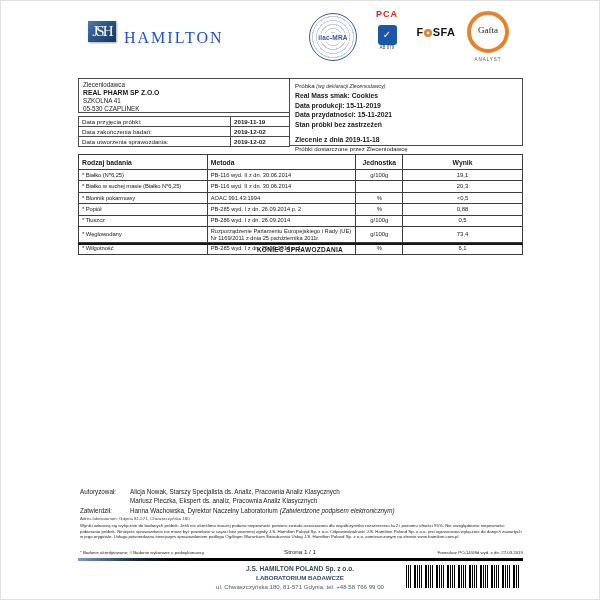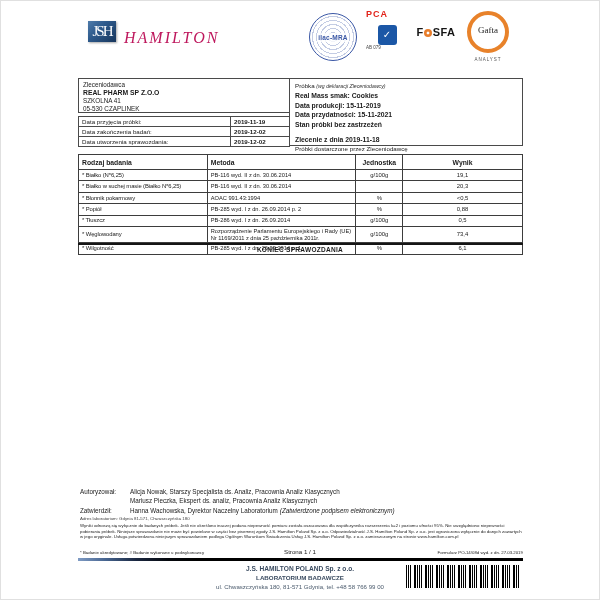--- a/index.html
+++ b/index.html
@@ -8,28 +8,28 @@
         box-shadow:inset 0 0 0 1px #e0e0e0;}
   .abs{position:absolute;}
 
   
   .jsh-box{left:88px;top:21px;width:28px;height:21px;
            background:linear-gradient(135deg,#4f7cab 0%,#2e5a8c 40%,#17365c 100%);
            color:#fff;display:flex;align-items:center;justify-content:center;
            font-family:"Liberation Serif","DejaVu Serif",serif;font-size:15px;letter-spacing:-2px;
            box-shadow:1px 1px 2px rgba(0,0,0,.35);}
   .brand{left:124px;top:29px;font-family:"Liberation Serif","DejaVu Serif",serif;
-         font-size:16px;letter-spacing:2px;color:#be185d;font-style:italic;}
+         font-size:16px;letter-spacing:2px;color:#1d4ed8;}
   .ilac{left:309px;top:13px;width:46px;height:46px;border-radius:50%;
         border:1.5px solid #3a57a5;
         background:repeating-radial-gradient(circle at 50% 50%,rgba(58,87,165,.30) 0 1px,transparent 1px 4px);
         display:flex;align-items:center;justify-content:center;}
   .ilac span{font-size:6.5px;font-weight:bold;color:#3a57a5;background:rgba(255,255,255,.8);
              padding:1px 1px;letter-spacing:.2px;}
-  .pca{left:366px;top:10px;width:42px;text-align:left;line-height:1;}
+  .pca{left:366px;top:10px;width:42px;text-align:center;line-height:1;}
   .pca .pca-name{color:#e2231a;font-weight:bold;font-size:9px;letter-spacing:1px;}
   .pca .pca-sub{height:5px;overflow:hidden;}
   .pca-box{width:19px;height:20px;margin:1px auto 1px;background:#1b57a6;border-radius:3px;
            color:#fff;display:flex;align-items:center;justify-content:center;font-size:10px;}
   .pca .pca-code{font-size:4.5px;color:#444;}
   .fosfa{left:410px;top:27px;width:52px;text-align:center;line-height:1;}
   .fosfa-name{font-size:11px;font-weight:800;color:#151515;letter-spacing:.5px;display:flex;align-items:center;justify-content:center;}
   .fosfa-sun{display:inline-block;width:8px;height:8px;border-radius:50%;margin:0 .5px;
              background:radial-gradient(circle,#ffffff 0 22%,#e87d2a 30% 100%);}
   .fosfa-sub{height:5px;overflow:hidden;margin-top:1px;}

